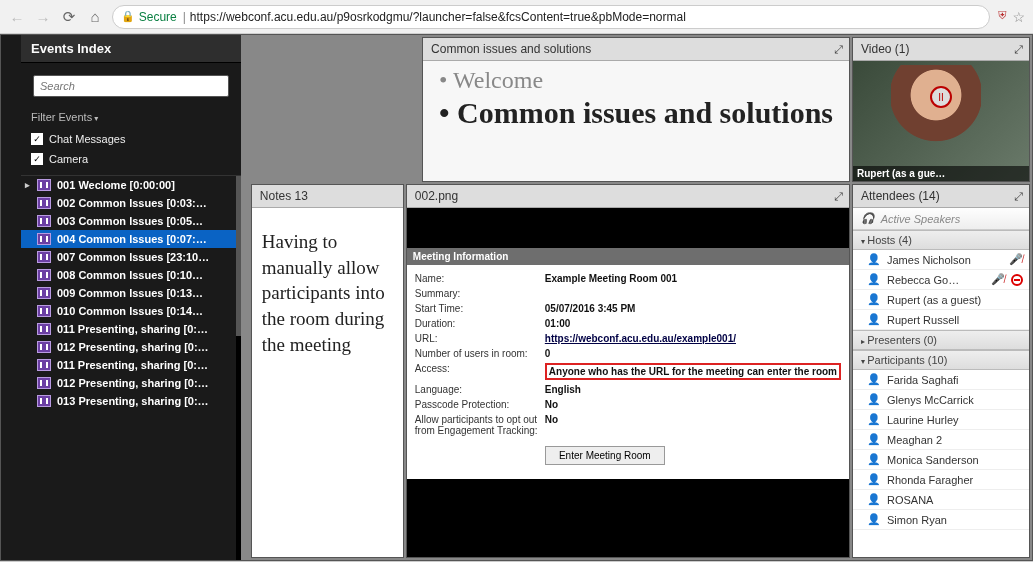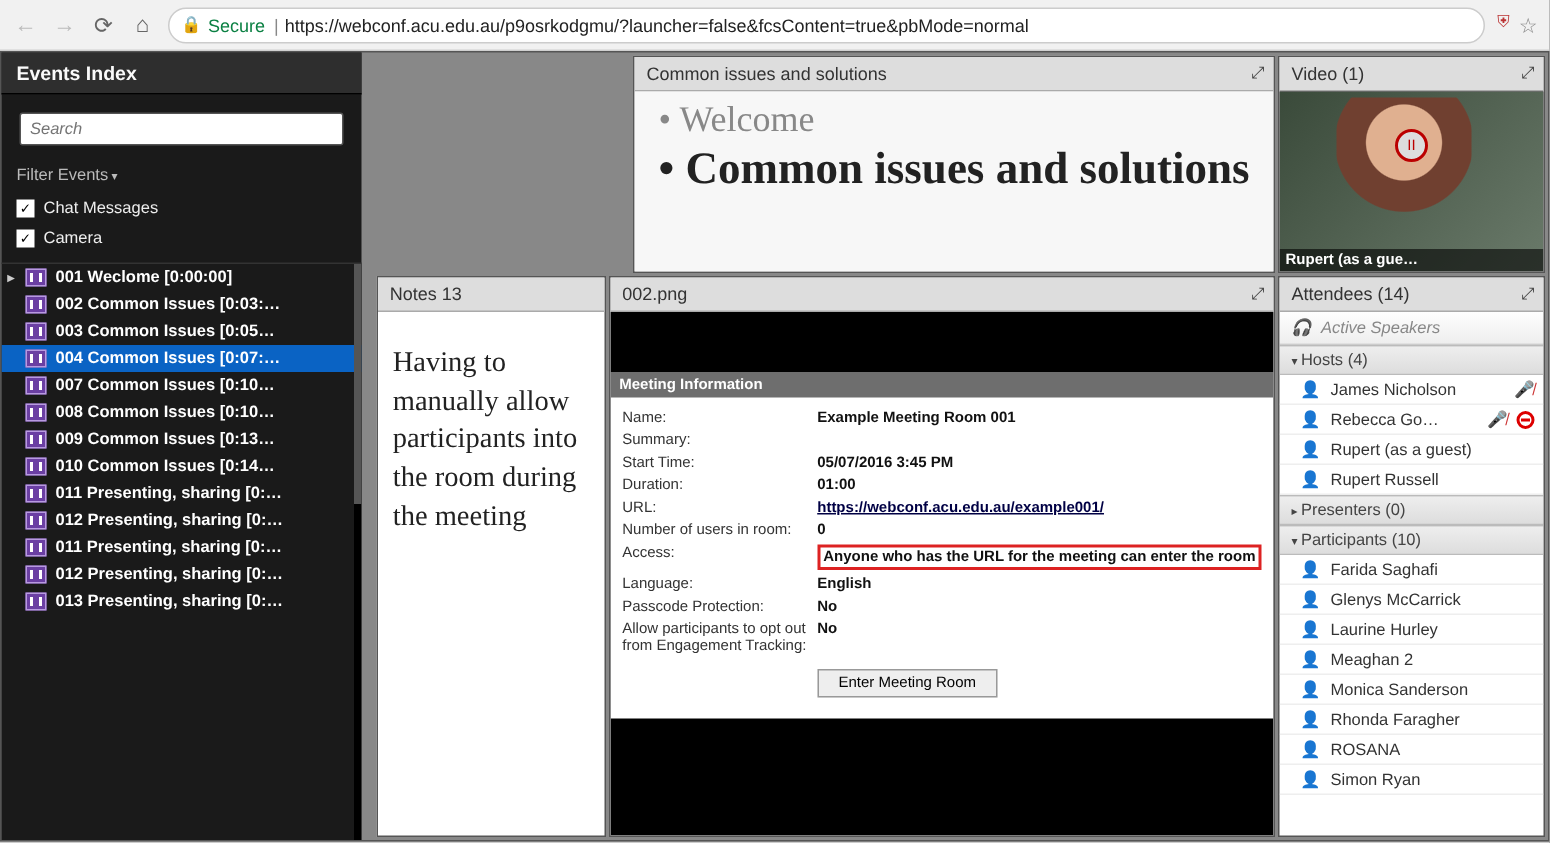--- a/index.html
+++ b/index.html
@@ -12,21 +12,21 @@
   .url-bar { flex: 1; background: #fff; border: 1px solid #ccc; border-radius: 14px; height: 24px; display: flex; align-items: center; padding: 0 8px; font-size: 12px; }
   .lock { color: #0b8043; font-size: 11px; margin-right: 4px; }
   .secure { color: #0b8043; margin-right: 6px; }
   .urlsep { color:#888; margin-right:4px;}
   .url-text { color: #222; }
   .ext-icons { display: flex; gap: 6px; font-size: 14px; }
   .star { color: #888; }
 
   
   .app { height: 527px; background: #888; display: flex; border: 1px solid #555; }
-  .sidebar { width: 240px; background: #1a1a1a; color: #fafafa; display: flex; flex-direction: column; }
+  .sidebar { width: 240px; background: #1a1a1a; color: #fafafa; display: flex; flex-direction: column; padding-left: 20px; }
   .ev-head { background: #2e2e2e; padding: 6px 10px; font-size: 13px; font-weight: bold; border-bottom: 1px solid #000; }
   .search { margin: 12px; }
   .search input { width: 100%; padding: 4px 6px; font-size: 11px; font-style: italic; color: #888; border: 1px solid #555; background: #fff; border-radius: 2px; }
   .filter-ev { padding: 2px 10px 6px; font-size: 11px; color: #bbb; }
   .filter-ev::after { content: " ▾"; font-size: 8px; }
   .chk-row { padding: 4px 10px; font-size: 11px; color: #eee; display: flex; align-items: center; gap: 6px; }
   .chk { width: 12px; height: 12px; background: #fff; color: #000; display: inline-flex; align-items: center; justify-content: center; font-size: 9px; line-height: 1; }
   .ev-list { flex: 1; overflow: hidden; margin-top: 6px; border-top: 1px solid #333; position: relative; }
   .ev-item { display: flex; align-items: center; gap: 6px; padding: 3px 6px 3px 16px; font-size: 11px; font-weight: bold; color: #fff; white-space: nowrap; overflow: hidden; text-overflow: ellipsis; cursor: pointer; }
   .ev-item.first::before { content: "▸"; position: absolute; left: 4px; color: #ccc; font-size: 9px; }
@@ -138,21 +138,21 @@
         <div class="ev-item">
           <span class="ev-icon"></span>
           <span>003 Common Issues [0:05…</span>
         </div>
         <div class="ev-item selected">
           <span class="ev-icon"></span>
           <span>004 Common Issues [0:07:…</span>
         </div>
         <div class="ev-item">
           <span class="ev-icon"></span>
-          <span>007 Common Issues [0:10…</span>
+          <span>007 Common Issues [23:10…</span>
         </div>
         <div class="ev-item">
           <span class="ev-icon"></span>
           <span>008 Common Issues [0:10…</span>
         </div>
         <div class="ev-item">
           <span class="ev-icon"></span>
           <span>009 Common Issues [0:13…</span>
         </div>
         <div class="ev-item">

